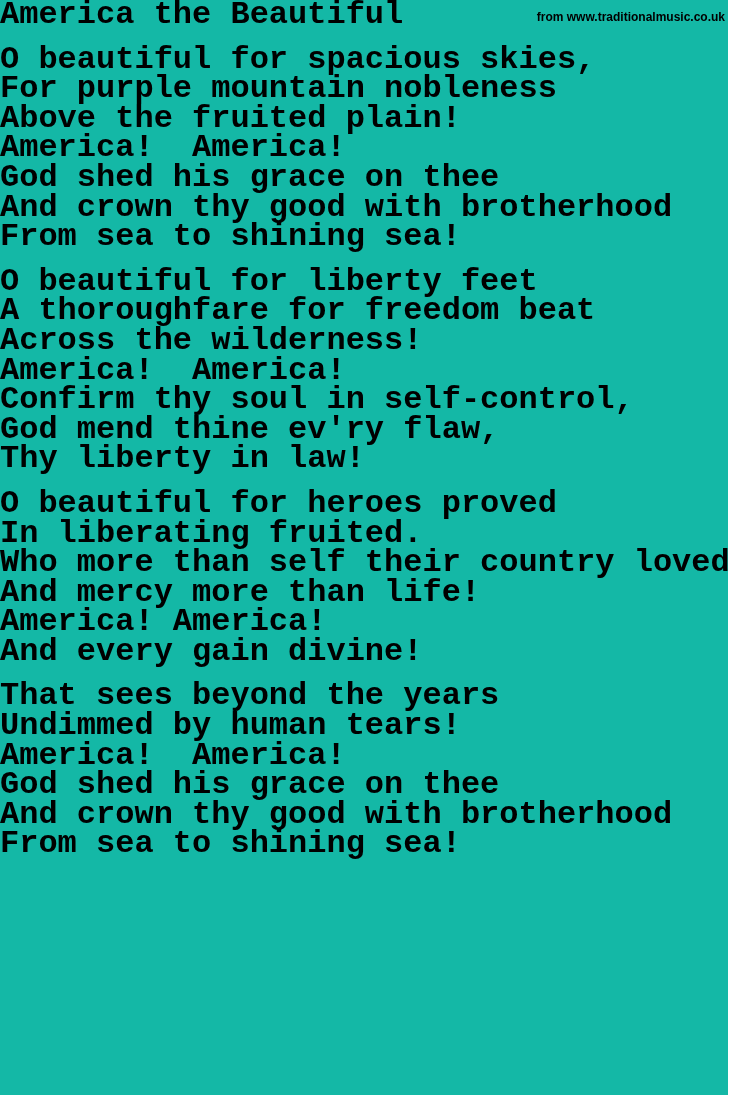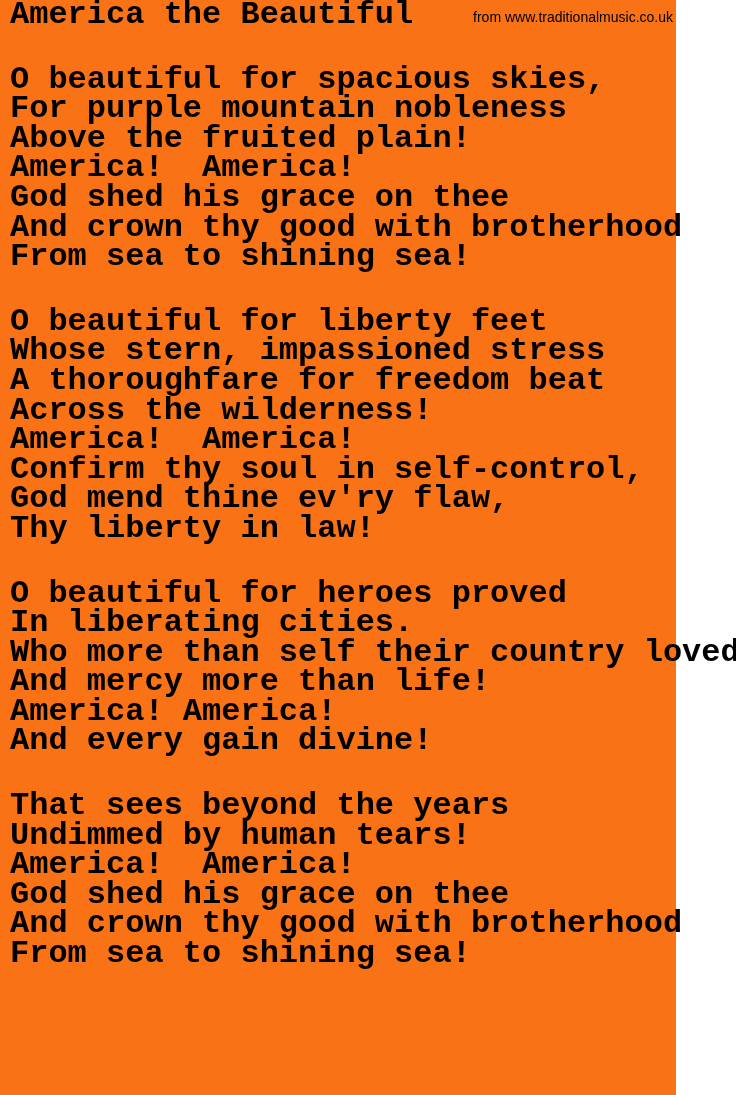--- a/index.html
+++ b/index.html
@@ -4,47 +4,47 @@
 <style>
   * { margin: 0; padding: 0; box-sizing: border-box; }
   html, body {
     width: 736px;
     height: 1095px;
     background: #ffffff;
     overflow: hidden;
   }
   .page {
     position: relative;
-    width: 676px;
+    width: 728px;
     height: 1095px;
-    background: #f97316;
+    background: #14b8a6;
     color: #000000;
-    padding-left: 10px;
+    padding-left: 0;
   }
   .song-title {
     font-family: "Liberation Mono", "DejaVu Sans Mono", monospace;
     font-weight: bold;
     font-size: 32px;
     line-height: 29.6px;
     white-space: pre;
     color: #000000;
   }
   .attribution {
     position: absolute;
     top: 9px;
     right: 3px;
     font-family: "Liberation Sans", "DejaVu Sans", sans-serif;
-    font-weight: normal;
-    font-size: 14px;
+    font-weight: bold;
+    font-size: 12px;
     line-height: 17px;
     color: #000000;
     white-space: pre;
   }
   .verse {
-    margin-top: 35px;
+    margin-top: 15px;
   }
   .lyric-line {
     font-family: "Liberation Mono", "DejaVu Sans Mono", monospace;
     font-weight: bold;
     font-size: 32px;
     line-height: 29.6px;
     white-space: pre;
     color: #000000;
   }
 </style>
@@ -62,32 +62,31 @@
     <div class="lyric-line">For purple mountain nobleness</div>
     <div class="lyric-line">Above the fruited plain!</div>
     <div class="lyric-line">America!  America!</div>
     <div class="lyric-line">God shed his grace on thee</div>
     <div class="lyric-line">And crown thy good with brotherhood</div>
     <div class="lyric-line">From sea to shining sea!</div>
   </div>
 
   <div class="verse">
     <div class="lyric-line">O beautiful for liberty feet</div>
-    <div class="lyric-line">Whose stern, impassioned stress</div>
     <div class="lyric-line">A thoroughfare for freedom beat</div>
     <div class="lyric-line">Across the wilderness!</div>
     <div class="lyric-line">America!  America!</div>
     <div class="lyric-line">Confirm thy soul in self-control,</div>
     <div class="lyric-line">God mend thine ev'ry flaw,</div>
     <div class="lyric-line">Thy liberty in law!</div>
   </div>
 
   <div class="verse">
     <div class="lyric-line">O beautiful for heroes proved</div>
-    <div class="lyric-line">In liberating cities.</div>
+    <div class="lyric-line">In liberating fruited.</div>
     <div class="lyric-line">Who more than self their country loved</div>
     <div class="lyric-line">And mercy more than life!</div>
     <div class="lyric-line">America! America!</div>
     <div class="lyric-line">And every gain divine!</div>
   </div>
 
   <div class="verse">
     <div class="lyric-line">That sees beyond the years</div>
     <div class="lyric-line">Undimmed by human tears!</div>
     <div class="lyric-line">America!  America!</div>

